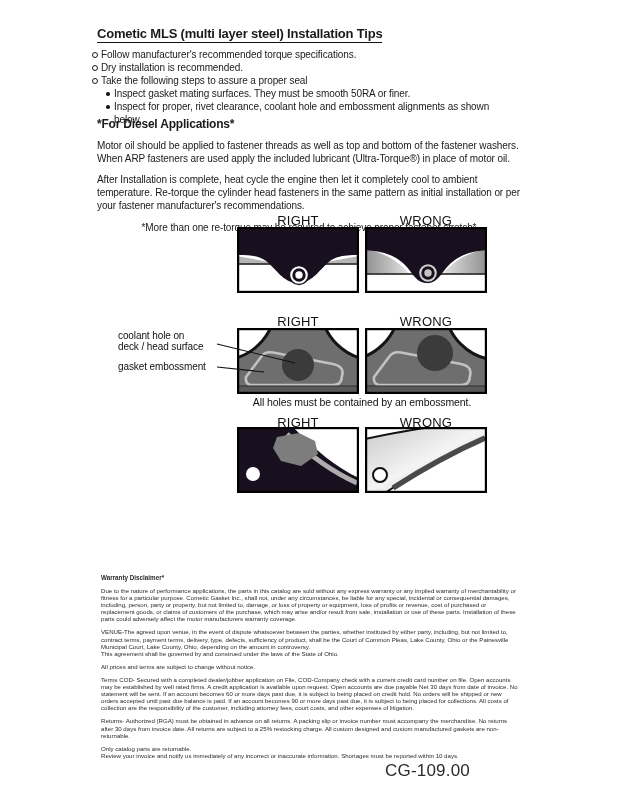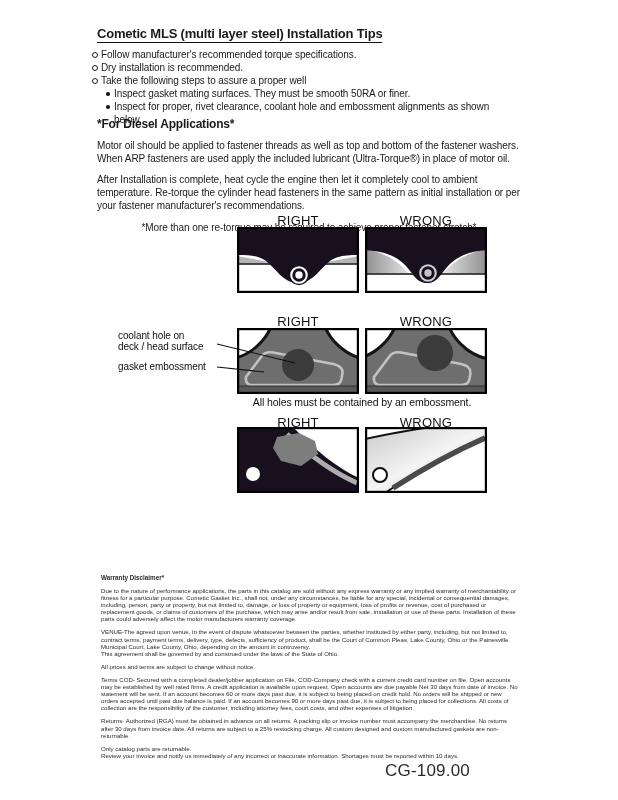--- a/index.html
+++ b/index.html
@@ -43,21 +43,21 @@
   #footer-code { position:absolute; left:385px; top:761px; font-size:17px; letter-spacing:0.2px; color:#2b2b2b; }
 </style>
 </head>
 <body>
 
 <div id="top-text">
   <span class="doc-title">Cometic MLS (multi layer steel) Installation Tips</span>
   <ul class="tips-list">
     <li class="lvl1">Follow manufacturer's recommended torque specifications.</li>
     <li class="lvl1">Dry installation is recommended.</li>
-    <li class="lvl1">Take the following steps to assure a proper well</li>
+    <li class="lvl1">Take the following steps to assure a proper seal</li>
     <li class="lvl2">Inspect gasket mating surfaces.  They must be smooth 50RA or finer.</li>
     <li class="lvl2">Inspect for proper, rivet clearance, coolant hole and embossment alignments as shown below.</li>
   </ul>
 </div>
 
 <div id="diesel">
   <div class="diesel-heading">*For Diesel Applications*</div>
   <p class="diesel-p">Motor oil should be applied to fastener threads as well as top and bottom of the fastener washers. When ARP fasteners are used apply the included lubricant (Ultra-Torque®) in place of motor oil.</p>
   <p class="diesel-p">After Installation is complete, heat cycle the engine then let it completely cool to ambient temperature. Re-torque the cylinder head fasteners in the same pattern as initial installation or per your fastener manufacturer's recommendations.</p>
   <p class="diesel-p" style="margin-top:9px;text-align:center;">*More than one re-torque may be required to achieve proper fastener stretch*</p>

